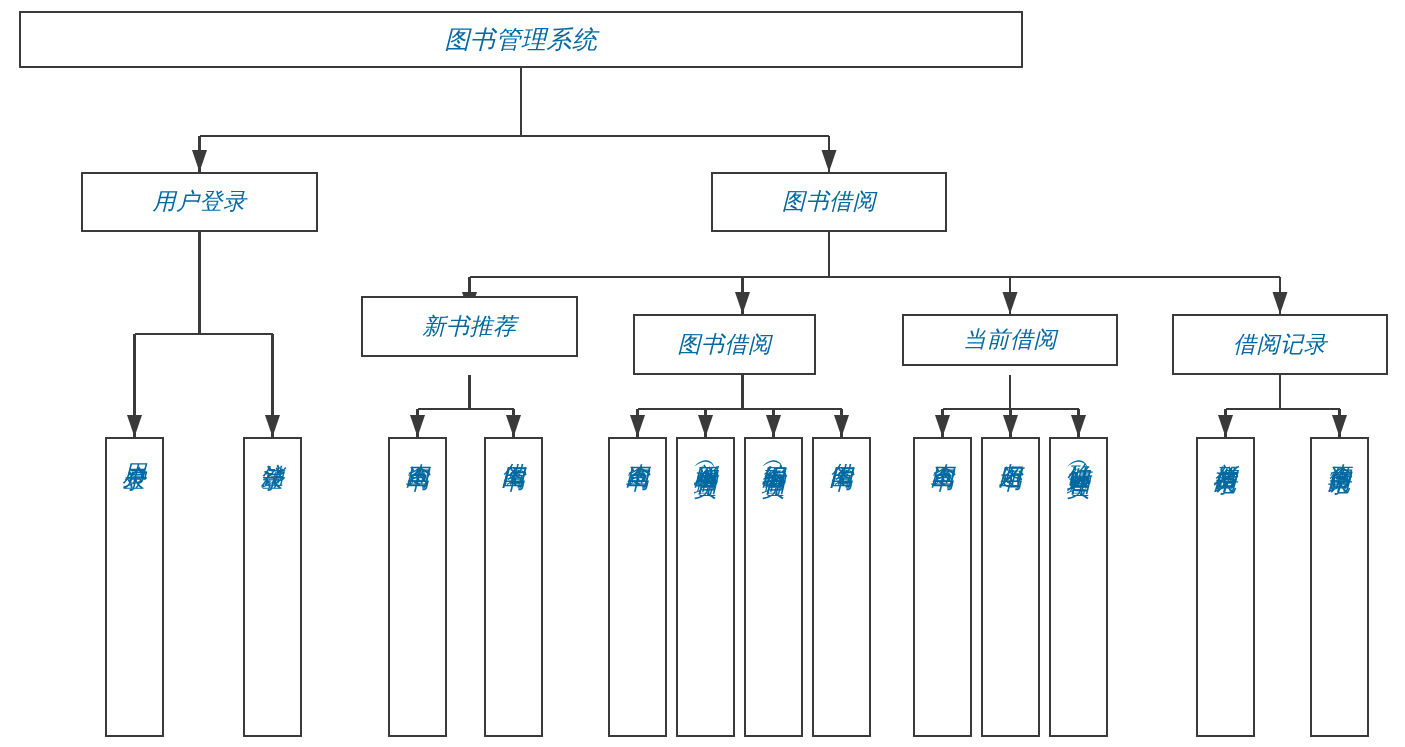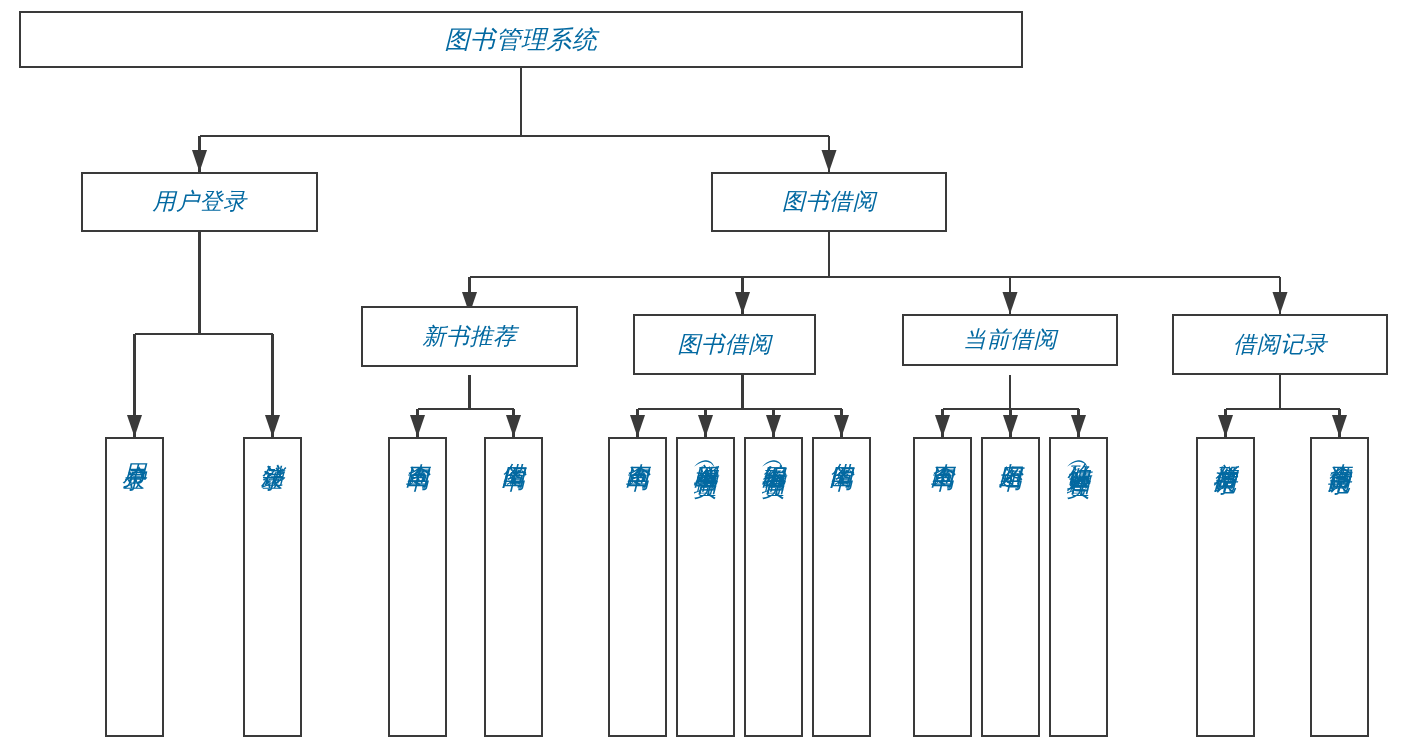--- a/index.html
+++ b/index.html
@@ -130,21 +130,21 @@
   <div id="nodes">
       <div class="node horizontal root" style="left: 19px; top: 11px; width: 1004px; height: 57px;">
         <span class="node-label">图书管理系统</span>
       </div>
       <div class="node horizontal" style="left: 81px; top: 172px; width: 237px; height: 60px;">
         <span class="node-label">用户登录</span>
       </div>
       <div class="node horizontal" style="left: 711px; top: 172px; width: 236px; height: 60px;">
         <span class="node-label">图书借阅</span>
       </div>
-      <div class="node horizontal" style="left: 361px; top: 306px; width: 217px; height: 61px;">
+      <div class="node horizontal" style="left: 361px; top: 296px; width: 217px; height: 61px;">
         <span class="node-label">新书推荐</span>
       </div>
       <div class="node horizontal" style="left: 633px; top: 314px; width: 183px; height: 61px;">
         <span class="node-label">图书借阅</span>
       </div>
       <div class="node horizontal" style="left: 902px; top: 314px; width: 216px; height: 52px;">
         <span class="node-label">当前借阅</span>
       </div>
       <div class="node horizontal" style="left: 1172px; top: 314px; width: 216px; height: 61px;">
         <span class="node-label">借阅记录</span>

